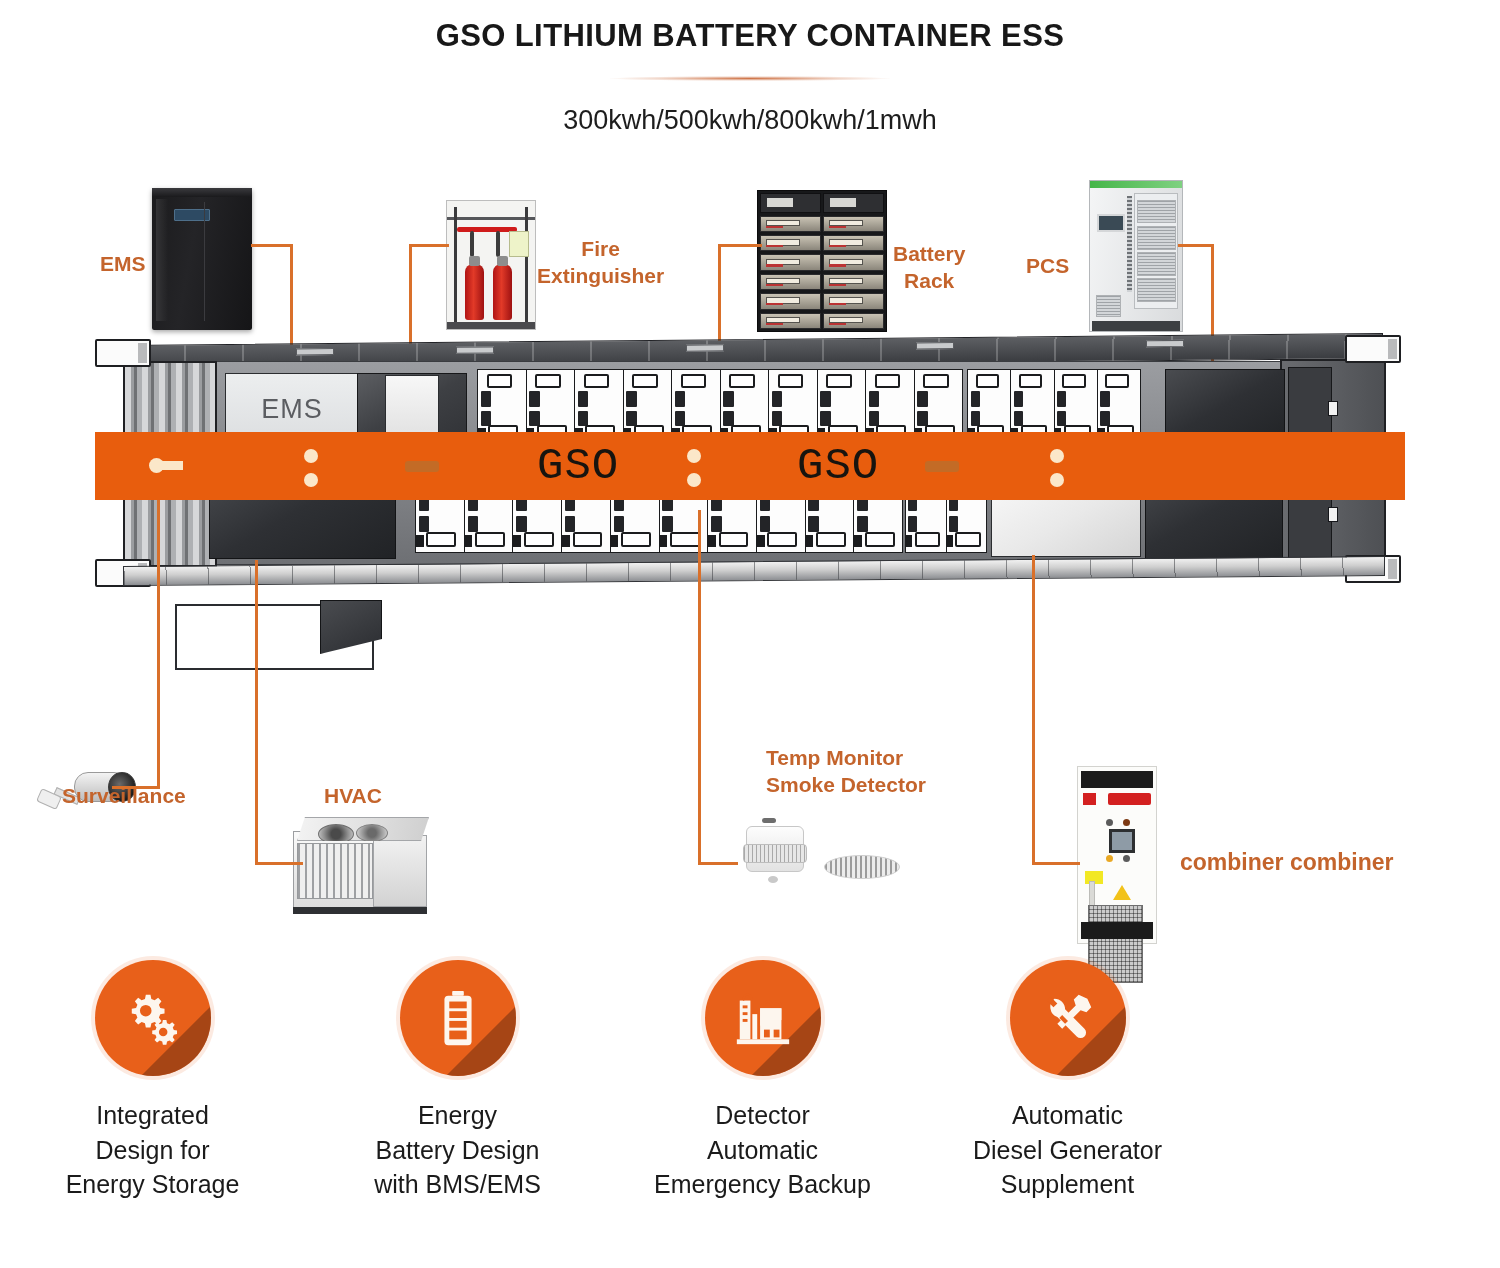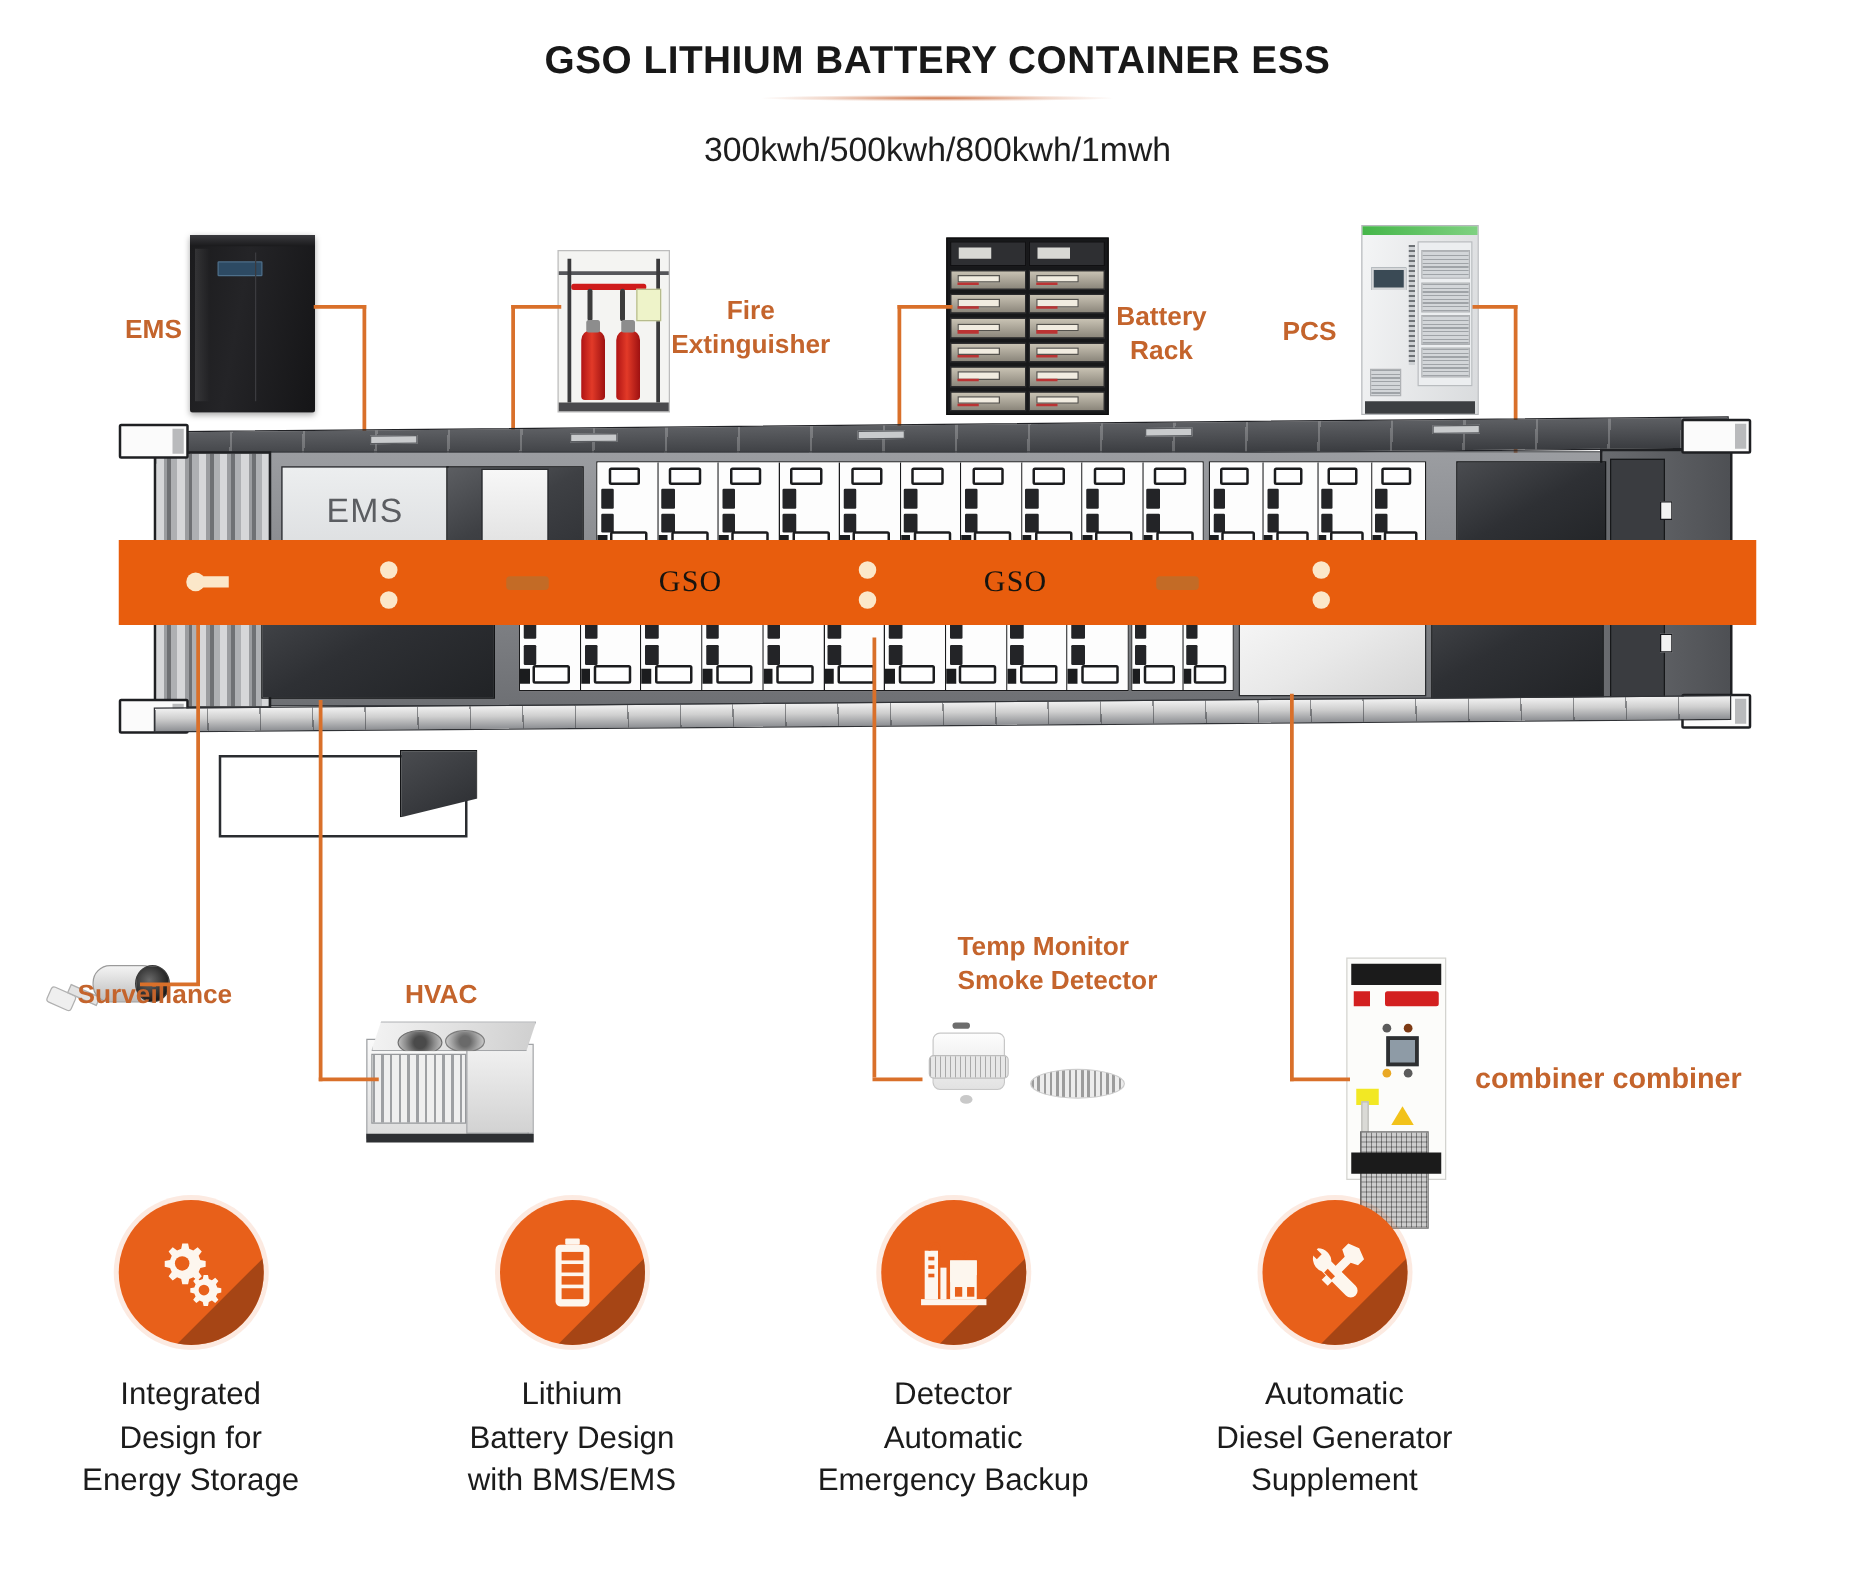--- a/index.html
+++ b/index.html
@@ -1,20 +1,20 @@
 <!DOCTYPE html>
 <html><head>
 <meta charset="utf-8">
 <style>
   html,body{margin:0;padding:0;background:#fff;}
   body{width:1500px;height:1268px;position:relative;overflow:hidden;
        font-family:"Liberation Sans","DejaVu Sans",sans-serif;}
 
   
-  #title{position:absolute;left:0;top:30px;width:1500px;text-align:center;
+  #title{position:absolute;left:0;top:18px;width:1500px;text-align:center;
          font-size:31px;font-weight:bold;letter-spacing:.4px;color:#181818;}
   #title-rule{position:absolute;left:610px;top:76px;width:280px;height:5px;
         background:radial-gradient(ellipse at center,rgba(198,92,40,.85) 0%,rgba(198,92,40,.25) 45%,rgba(255,255,255,0) 72%);}
   #subtitle{position:absolute;left:0;top:105px;width:1500px;text-align:center;
          font-size:27px;color:#1d1d1d;}
 
   
   .callout-label{position:absolute;color:#c4642c;font-weight:bold;
         font-size:21px;line-height:1.30;white-space:pre-line;}
   .lead{position:absolute;background:#d9702a;}
@@ -106,21 +106,21 @@
   .darkbox{position:absolute;background:linear-gradient(150deg,#4a4c50 0%,#2e3034 48%,#212326 100%);border:1px solid #131416;}
   .whitebox{position:absolute;background:linear-gradient(150deg,#fbfbfb 0%,#e9e9e9 55%,#d5d5d5 100%);border:1px solid #2b2d30;}
   .emsdoor{position:absolute;background:linear-gradient(180deg,#eceeef,#dcdee0);border:1px solid #2b2d30;}
   .emsdoor span{position:absolute;left:0;top:50%;width:100%;transform:translateY(-50%);
         text-align:center;font-size:27px;color:#5b5d61;letter-spacing:1px;}
   .hatch{position:absolute;background:linear-gradient(180deg,#f7f7f7,#e3e3e3);border:1px solid #2b2d30;}
 
   
   #band{position:absolute;left:95px;top:432px;width:1310px;height:68px;background:#e85d0d;z-index:6;}
   #band .gso{position:absolute;top:50%;transform:translateY(-50%);
-        font-family:Liberation Serif, serif;font-size:24px;color:#17140f;letter-spacing:1px;}
+        font-family:Liberation Mono, monospace;font-size:44px;color:#17140f;letter-spacing:1px;margin-left:10px;}
   #band .dot{position:absolute;width:14px;height:14px;border-radius:50%;background:#fbe7c9;}
   #band .slot{position:absolute;width:34px;height:11px;border-radius:3px;background:#b7702f;opacity:.75;}
   #band .handle{position:absolute;left:54px;top:26px;width:34px;height:15px;}
   #band .handle i{position:absolute;left:0;top:0;width:15px;height:15px;border-radius:50%;background:#fbe7c9;}
   #band .handle b{position:absolute;left:10px;top:3px;width:24px;height:9px;background:#fbe7c9;}
 
   #underduct{position:absolute;left:175px;top:604px;width:195px;height:62px;
         background:#fff;border:2px solid #2a2c30;}
   #underduct-side{position:absolute;left:320px;top:600px;width:60px;height:52px;
         background:linear-gradient(150deg,#4a4c50,#2b2d31);border:1px solid #131416;
@@ -608,21 +608,21 @@
           <rect x="18" y="9" width="28" height="51" rx="4"></rect>
           <g fill="#e8601a">
             <rect x="23" y="15" width="18" height="7"></rect>
             <rect x="23" y="25" width="18" height="7"></rect>
             <rect x="23" y="35" width="18" height="7"></rect>
             <rect x="23" y="45" width="18" height="9"></rect>
           </g>
         </svg>
       </div>
     </div>
-    <div class="flabel">Lithium
+    <div class="flabel">Energy
 Battery Design
 with BMS/EMS</div>
   </div>
 
   <div class="feat">
     <div class="fcircle">
       <div class="fshadow"></div>
       <div class="ficon">
         <svg viewBox="0 0 64 64" fill="#fdf6ee">
           <rect x="8" y="14" width="11" height="40"></rect>

